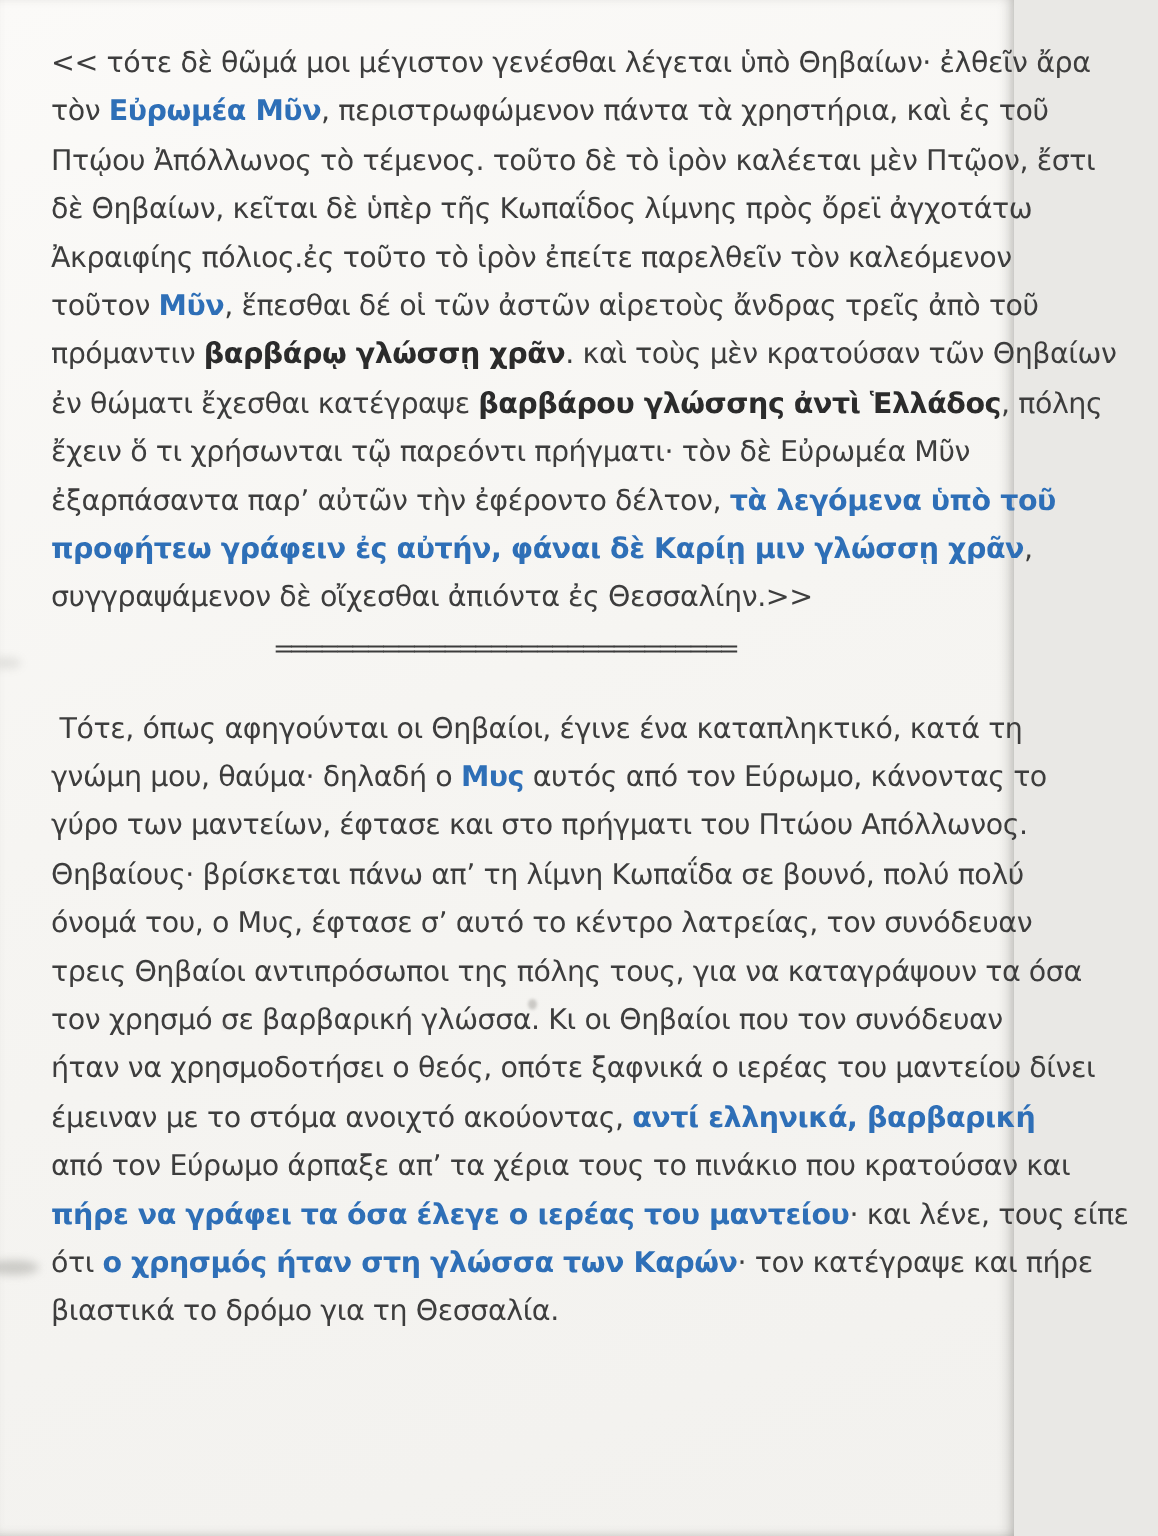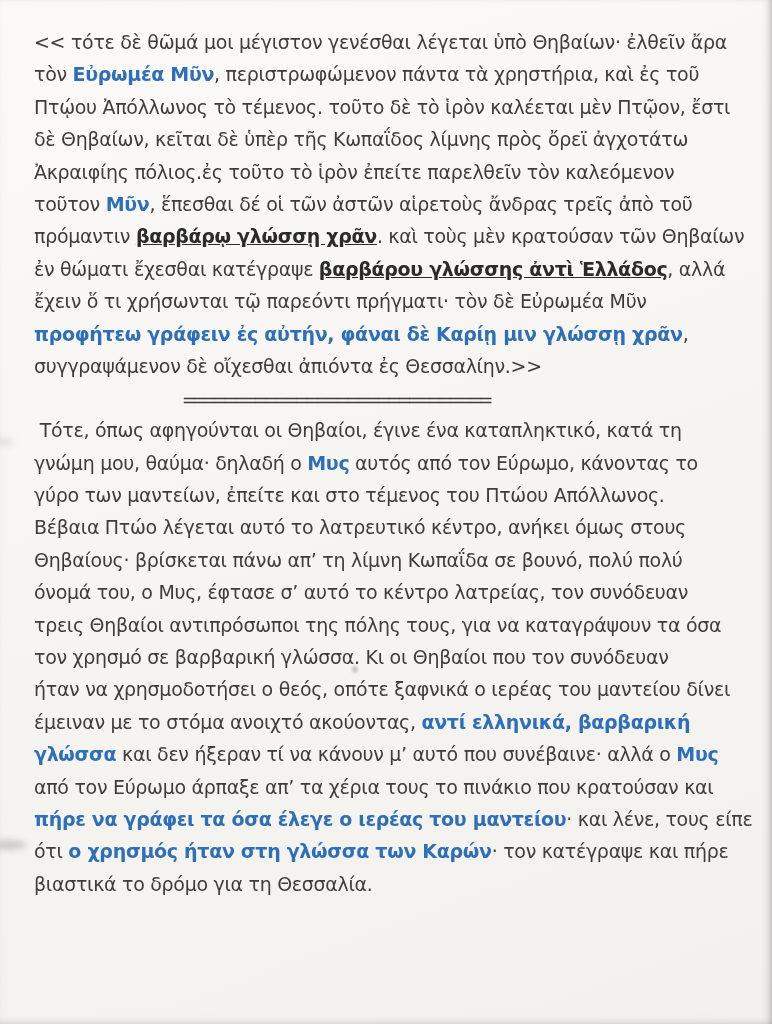--- a/index.html
+++ b/index.html
@@ -8,50 +8,51 @@
   }
   body {
     width: 772px;
     height: 1024px;
     overflow: hidden;
     background: #e9e8e5;
     font-family: "DejaVu Sans", sans-serif;
   }
   .page {
     position: relative;
-    width: 772px;
+    width: 676px;
     height: 1024px;
     box-sizing: border-box;
     padding: 26px 20px 0 34px;
     background: linear-gradient(160deg, #fbfaf8 0%, #f6f5f2 45%, #f2f1ee 100%);
     box-shadow: inset -6px 0 9px -5px rgba(90,88,84,0.45),
                 inset 0 -4px 8px -5px rgba(120,118,112,0.35);
   }
   .passage {
     font-size: 19px;
     line-height: 32.4px;
     letter-spacing: -0.3px;
     color: var(--text-color, #3d3d3d);
   }
   .line {
     white-space: pre;
     height: 32.4px;
   }
   .seg-n { font-weight: normal; }
-  .seg-b { font-weight: bold; color: var(--bold-color, #2b2b2b); text-decoration: underline; }
+  .seg-b { font-weight: bold; color: var(--bold-color, #2b2b2b); }
   .seg-a { font-weight: bold; color: var(--accent-blue, #2e6fb7); }
   .separator {
     margin: 4px 0 0 148px;
     font-size: 17px;
     line-height: 28px;
     letter-spacing: -4px;
     color: #3c3c3c;
     white-space: pre;
   }
   .modern {
+    margin-top: 23px;
   }
   .smudge {
     position: absolute;
     background: rgba(130,128,124,0.35);
     border-radius: 50%;
     filter: blur(3px);
   }
   .smudge-1 { left: -8px; top: 840px; width: 34px; height: 10px; }
   .smudge-2 { left: -6px; top: 438px; width: 20px; height: 8px; opacity: .5; }
   .speck { position: absolute; background: rgba(140,138,132,0.4); border-radius: 50%; filter: blur(1px); }
@@ -68,38 +69,37 @@
   <div class="speck speck-2"></div>
 
   <div class="passage ancient">
       <div class="line"><span class="seg-n">&lt;&lt; τότε δὲ θῶμά μοι μέγιστον γενέσθαι λέγεται ὑπὸ Θηβαίων· ἐλθεῖν ἄρα</span></div>
       <div class="line"><span class="seg-n">τὸν </span><span class="seg-a">Εὐρωμέα Μῦν</span><span class="seg-n">, περιστρωφώμενον πάντα τὰ χρηστήρια, καὶ ἐς τοῦ</span></div>
       <div class="line"><span class="seg-n">Πτῴου Ἀπόλλωνος τὸ τέμενος. τοῦτο δὲ τὸ ἱρὸν καλέεται μὲν Πτῷον, ἔστι</span></div>
       <div class="line"><span class="seg-n">δὲ Θηβαίων, κεῖται δὲ ὑπὲρ τῆς Κωπαΐδος λίμνης πρὸς ὄρεϊ ἀγχοτάτω</span></div>
       <div class="line"><span class="seg-n">Ἀκραιφίης πόλιος.ἐς τοῦτο τὸ ἱρὸν ἐπείτε παρελθεῖν τὸν καλεόμενον</span></div>
       <div class="line"><span class="seg-n">τοῦτον </span><span class="seg-a">Μῦν</span><span class="seg-n">, ἕπεσθαι δέ οἱ τῶν ἀστῶν αἱρετοὺς ἄνδρας τρεῖς ἀπὸ τοῦ</span></div>
       <div class="line"><span class="seg-n">πρόμαντιν </span><span class="seg-b">βαρβάρῳ γλώσσῃ χρᾶν</span><span class="seg-n">. καὶ τοὺς μὲν κρατούσαν τῶν Θηβαίων</span></div>
-      <div class="line"><span class="seg-n">ἐν θώματι ἔχεσθαι κατέγραψε </span><span class="seg-b">βαρβάρου γλώσσης ἀντὶ Ἑλλάδος</span><span class="seg-n">, αλλά</span></div>
+      <div class="line"><span class="seg-n">ἐν θώματι ἔχεσθαι κατέγραψε </span><span class="seg-b">βαρβάρου γλώσσης ἀντὶ Ἑλλάδος</span><span class="seg-n">, πόλης</span></div>
       <div class="line"><span class="seg-n">ἔχειν ὅ τι χρήσωνται τῷ παρεόντι πρήγματι· τὸν δὲ Εὐρωμέα Μῦν</span></div>
+      <div class="line"><span class="seg-n">ἐξαρπάσαντα παρ’ αὐτῶν τὴν ἐφέροντο δέλτον, </span><span class="seg-a">τὰ λεγόμενα ὑπὸ τοῦ</span></div>
       <div class="line"><span class="seg-a">προφήτεω γράφειν ἐς αὐτήν, φάναι δὲ Καρίῃ μιν γλώσσῃ χρᾶν</span><span class="seg-n">,</span></div>
       <div class="line"><span class="seg-n">συγγραψάμενον δὲ οἴχεσθαι ἀπιόντα ἐς Θεσσαλίην.&gt;&gt;</span></div>
     </div>
 
   <div class="separator">==============================</div>
 
   <div class="passage modern">
       <div class="line"><span class="seg-n"> Τότε, όπως αφηγούνται οι Θηβαίοι, έγινε ένα καταπληκτικό, κατά τη</span></div>
       <div class="line"><span class="seg-n">γνώμη μου, θαύμα· δηλαδή ο </span><span class="seg-a">Μυς</span><span class="seg-n"> αυτός από τον Εύρωμο, κάνοντας το</span></div>
-      <div class="line"><span class="seg-n">γύρο των μαντείων, ἐπείτε και στο τέμενος του Πτώου Απόλλωνος.</span></div>
-      <div class="line"><span class="seg-n">Βέβαια Πτώο λέγεται αυτό το λατρευτικό κέντρο, ανήκει όμως στους</span></div>
+      <div class="line"><span class="seg-n">γύρο των μαντείων, έφτασε και στο πρήγματι του Πτώου Απόλλωνος.</span></div>
       <div class="line"><span class="seg-n">Θηβαίους· βρίσκεται πάνω απ’ τη λίμνη Κωπαΐδα σε βουνό, πολύ πολύ</span></div>
       <div class="line"><span class="seg-n">όνομά του, ο Μυς, έφτασε σ’ αυτό το κέντρο λατρείας, τον συνόδευαν</span></div>
       <div class="line"><span class="seg-n">τρεις Θηβαίοι αντιπρόσωποι της πόλης τους, για να καταγράψουν τα όσα</span></div>
       <div class="line"><span class="seg-n">τον χρησμό σε βαρβαρική γλώσσα. Κι οι Θηβαίοι που τον συνόδευαν</span></div>
       <div class="line"><span class="seg-n">ήταν να χρησμοδοτήσει ο θεός, οπότε ξαφνικά ο ιερέας του μαντείου δίνει</span></div>
       <div class="line"><span class="seg-n">έμειναν με το στόμα ανοιχτό ακούοντας, </span><span class="seg-a">αντί ελληνικά, βαρβαρική</span></div>
-      <div class="line"><span class="seg-a">γλώσσα</span><span class="seg-n"> και δεν ήξεραν τί να κάνουν μ’ αυτό που συνέβαινε· αλλά ο </span><span class="seg-a">Μυς</span></div>
       <div class="line"><span class="seg-n">από τον Εύρωμο άρπαξε απ’ τα χέρια τους το πινάκιο που κρατούσαν και</span></div>
       <div class="line"><span class="seg-a">πήρε να γράφει τα όσα έλεγε ο ιερέας του μαντείου</span><span class="seg-n">· και λένε, τους είπε</span></div>
       <div class="line"><span class="seg-n">ότι </span><span class="seg-a">ο χρησμός ήταν στη γλώσσα των Καρών</span><span class="seg-n">· τον κατέγραψε και πήρε</span></div>
       <div class="line"><span class="seg-n">βιαστικά το δρόμο για τη Θεσσαλία.</span></div>
     </div>
 </div>
 
 </body></html>

